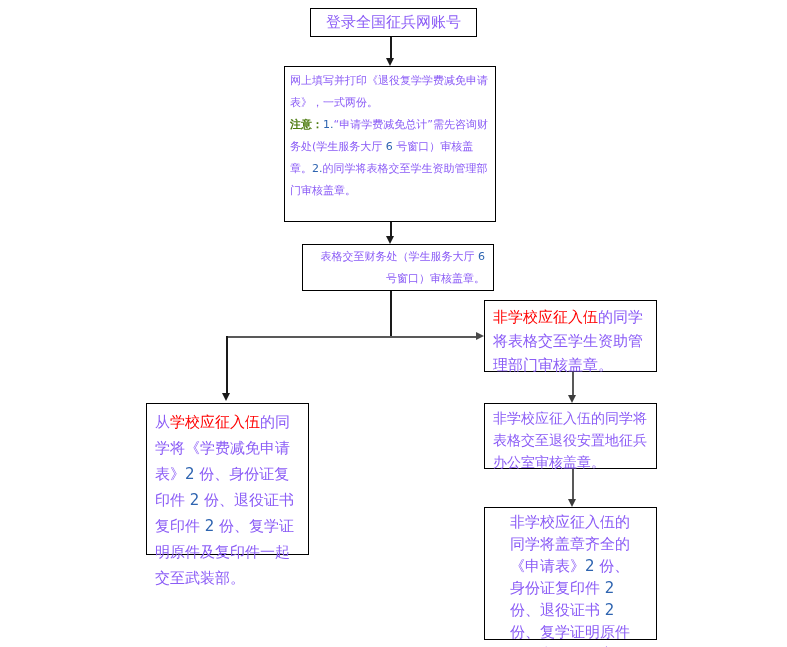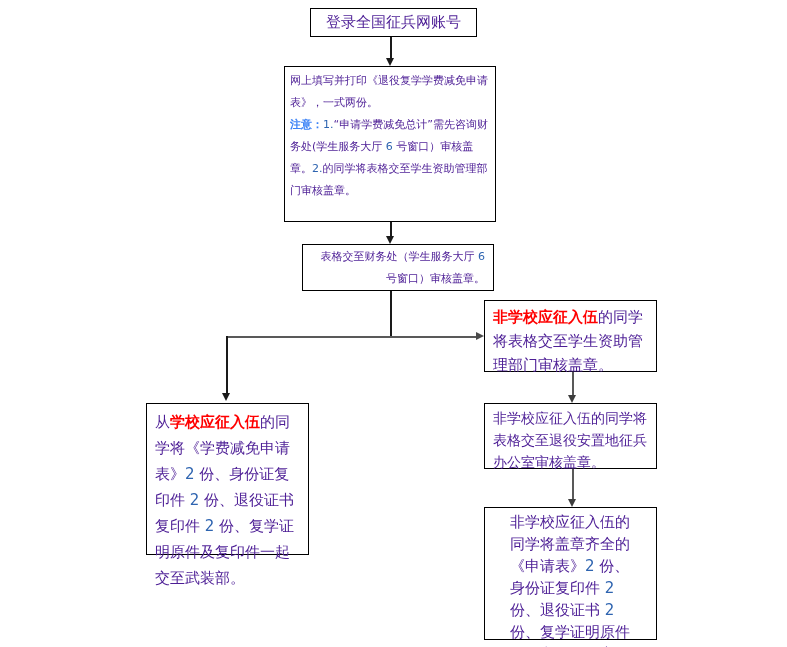--- a/index.html
+++ b/index.html
@@ -21,23 +21,23 @@
     border: 1px solid #000000;
     background: #ffffff;
     color: #000000;
     font-size: 11px;
   }
   .box-text {
     white-space: pre-wrap;
     word-break: break-all;
   }
   
-  .seg-normal { color: #4c1d95; }
-  .seg-red    { color: #ff0000; font-weight: bold; }
-  .seg-bold   { color: #3b82f6; font-weight: bold; }
+  .seg-normal { color: #8b5cf6; }
+  .seg-red    { color: #ff0000; font-weight: normal; }
+  .seg-bold   { color: #4d7c0f; font-weight: bold; }
   .seg-num    { color: #2e64b0; }
 
   
   #box-login {
     left: 310px; top: 8px; width: 167px; height: 29px;
     display: flex; align-items: center; justify-content: center;
     font-size: 15px;
   }
   #box-form {
     left: 284px; top: 66px; width: 212px; height: 156px;

